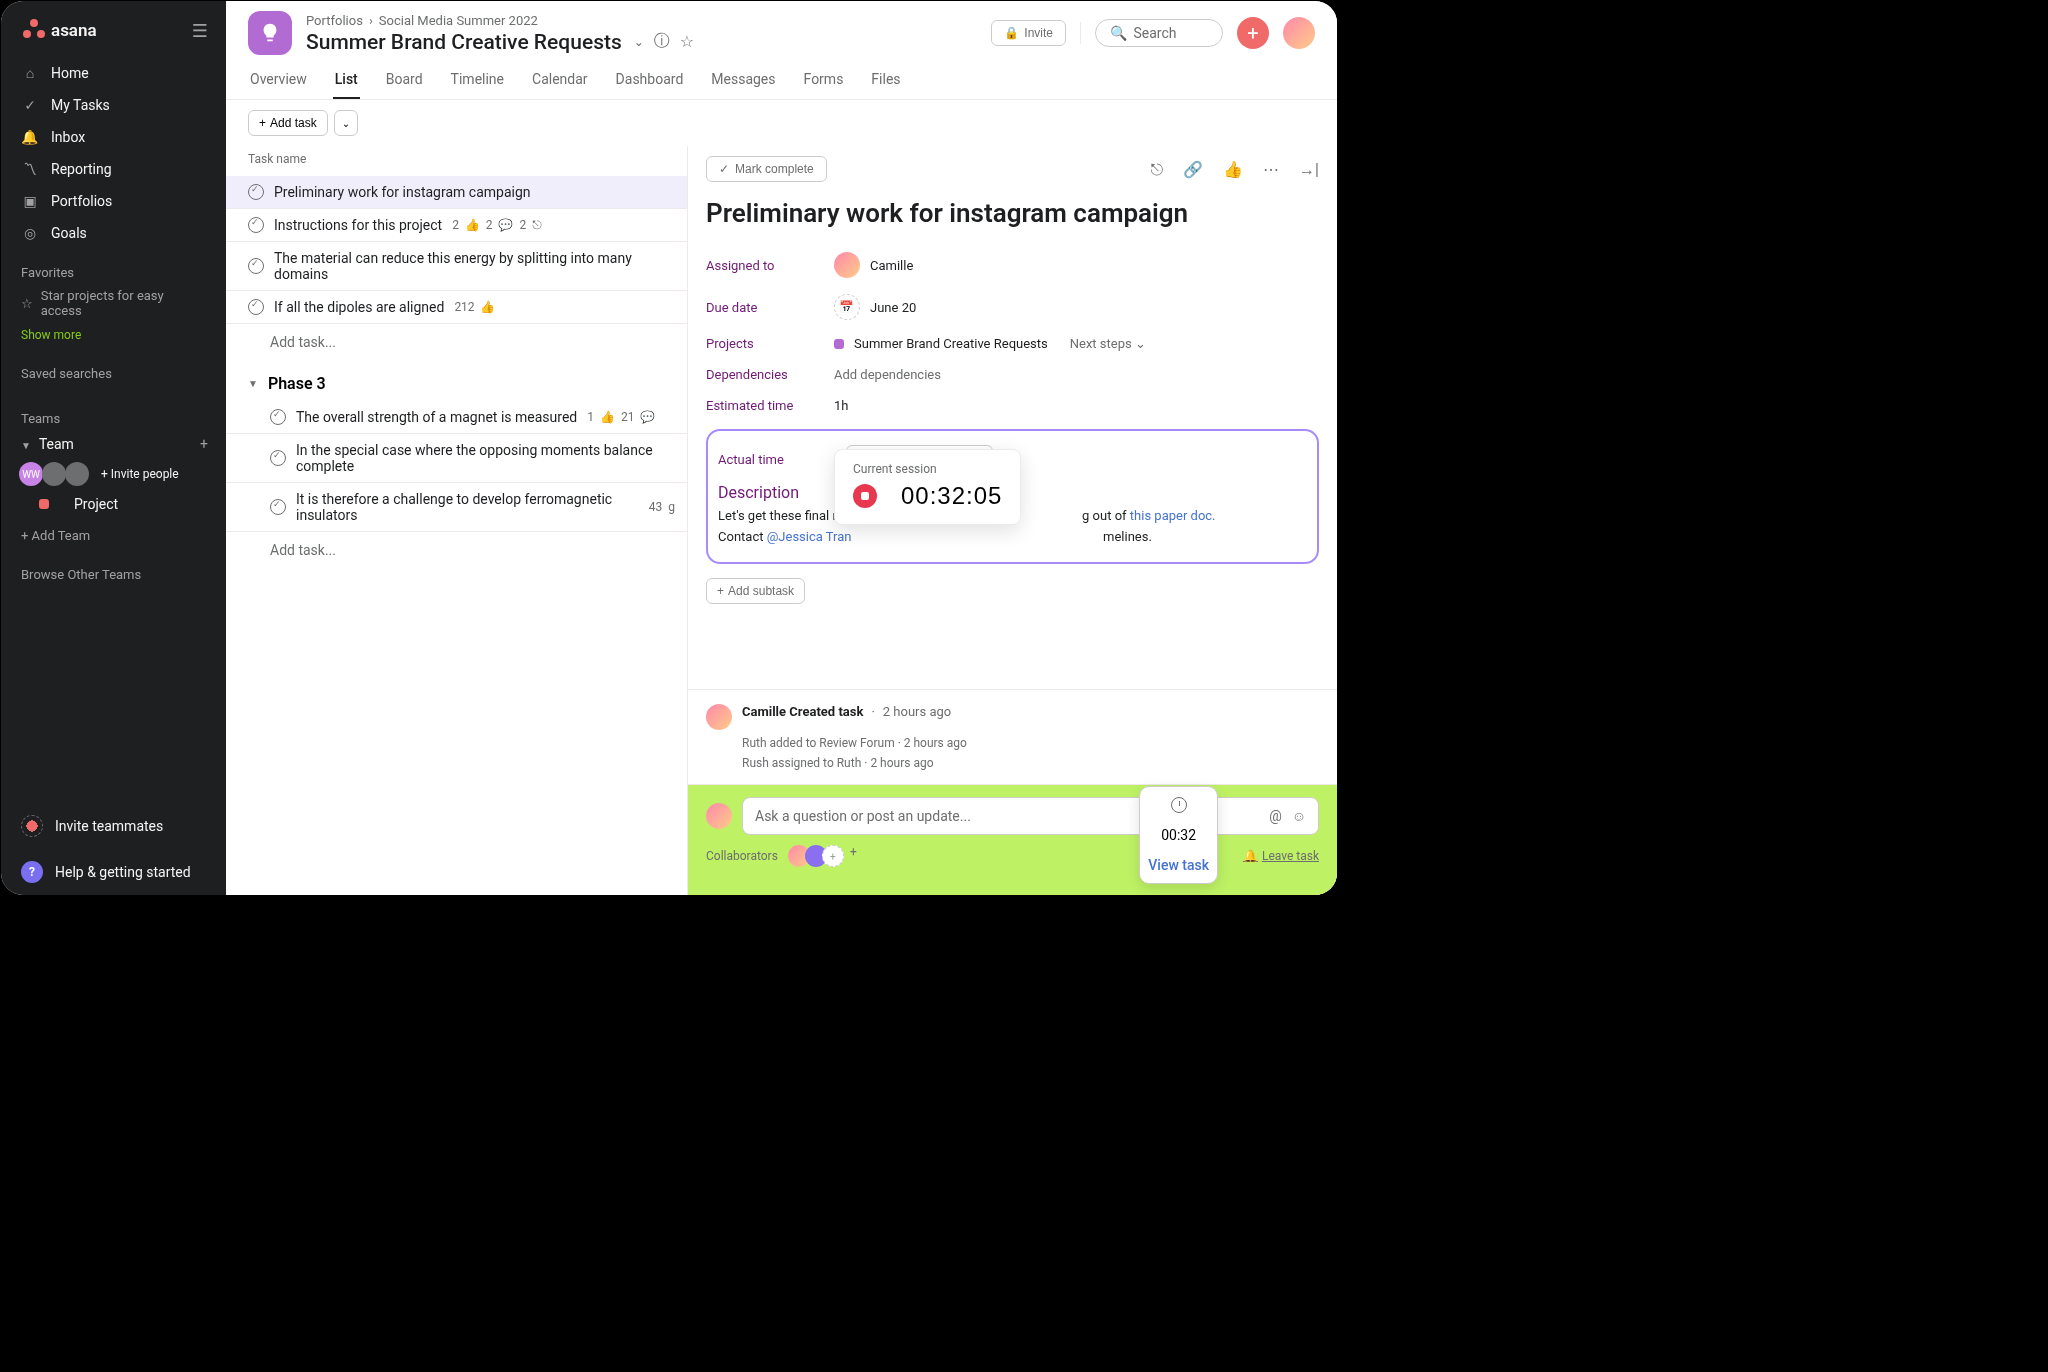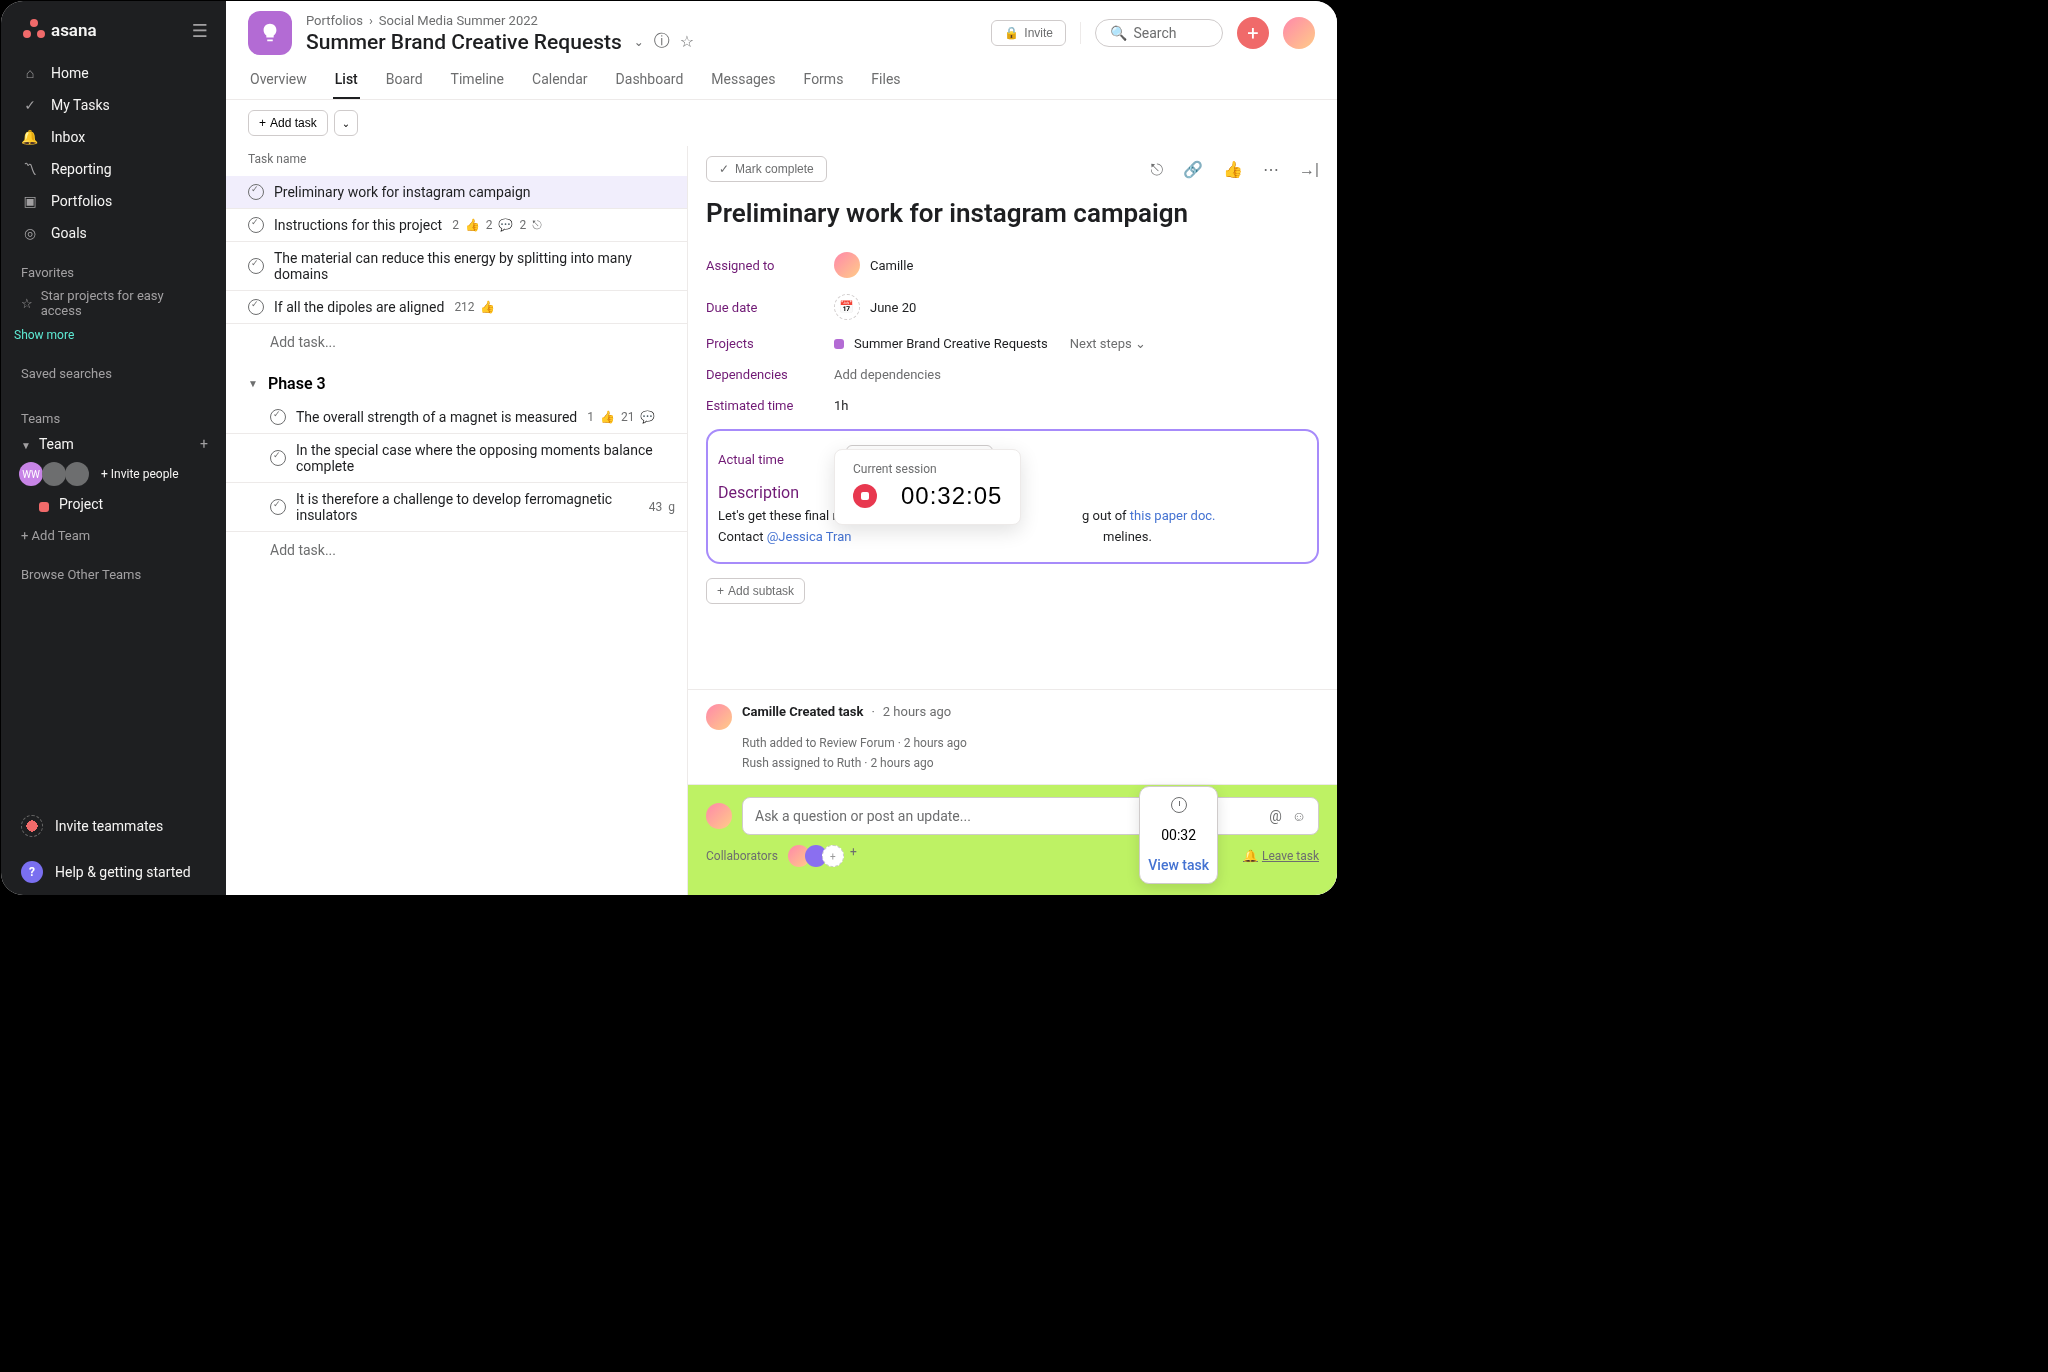--- a/index.html
+++ b/index.html
@@ -15,29 +15,29 @@
 .logo-dots span:nth-child(1){ top:0; left:7px; }
 .logo-dots span:nth-child(2){ top:11px; left:0; }
 .logo-dots span:nth-child(3){ top:11px; left:14px; }
 .logo-text { font-weight: 600; font-size: 17px; color: #f5f4f3; }
 .collapse-icon { color: #a2a0a2; font-size: 18px; }
 .nav-group { padding: 6px 0; }
 .nav-item { display: flex; align-items: center; gap: 12px; padding: 7px 20px; cursor: pointer; color: #f5f4f3; }
 .nav-icon { width: 18px; height: 18px; display: flex; align-items: center; justify-content: center; color: #a2a0a2; }
 .sidebar-section { padding: 10px 20px 4px; color: #a2a0a2; font-size: 13px; }
 .sidebar-hint { padding: 4px 20px; color: #a2a0a2; font-size: 13px; display: flex; align-items: center; gap: 8px; }
-.show-more { padding: 6px 13px; color: #5eead4; font-size: 12px; cursor: pointer; }
+.show-more { padding: 6px 20px; color: #84cc16; font-size: 12px; cursor: pointer; }
 .team-header { display: flex; align-items: center; justify-content: space-between; padding: 6px 18px 6px 20px; cursor: pointer; }
 .team-header .tri { color: #a2a0a2; margin-right: 8px; font-size: 10px; }
 .team-header .plus { color: #a2a0a2; }
 .avatar-row { display: flex; align-items: center; gap: 4px; padding: 4px 18px; }
 .avatar { width: 24px; height: 24px; border-radius: 50%; background: #6d6e6f; display: flex; align-items: center; justify-content: center; font-size: 10px; color: #fff; margin-left: -5px; }
 .avatar:first-child { margin-left: 0; background: #c784e6; }
 .invite-people { color: #f5f4f3; font-size: 12px; margin-left: 8px; cursor: pointer; }
-.project-item { display: flex; align-items: flex-end; gap: 10px; padding: 6px 20px 6px 38px; cursor: pointer; }
+.project-item { display: flex; align-items: center; gap: 25px; padding: 6px 20px 6px 38px; cursor: pointer; }
 .project-dot { width: 10px; height: 10px; border-radius: 3px; background: #f06a6a; }
 .add-team { padding: 10px 20px; color: #a2a0a2; cursor: pointer; font-size: 13px; }
 .browse-teams { padding: 14px 20px; color: #a2a0a2; font-size: 13px; cursor: pointer; }
 .spacer { flex: 1; }
 .sidebar-footer-item { display: flex; align-items: center; gap: 12px; padding: 12px 20px; cursor: pointer; font-size: 14px; color: #f5f4f3; }
 .footer-icon-circle { width: 22px; height: 22px; border-radius: 50%; display: flex; align-items: center; justify-content: center; font-size: 12px; }
 .invite-circle { background: radial-gradient(circle, #f06a6a 40%, transparent 40%); border: 1px dashed #666; }
 .help-circle { background: #7a6ff0; color: #fff; font-weight: bold; }
 
 

